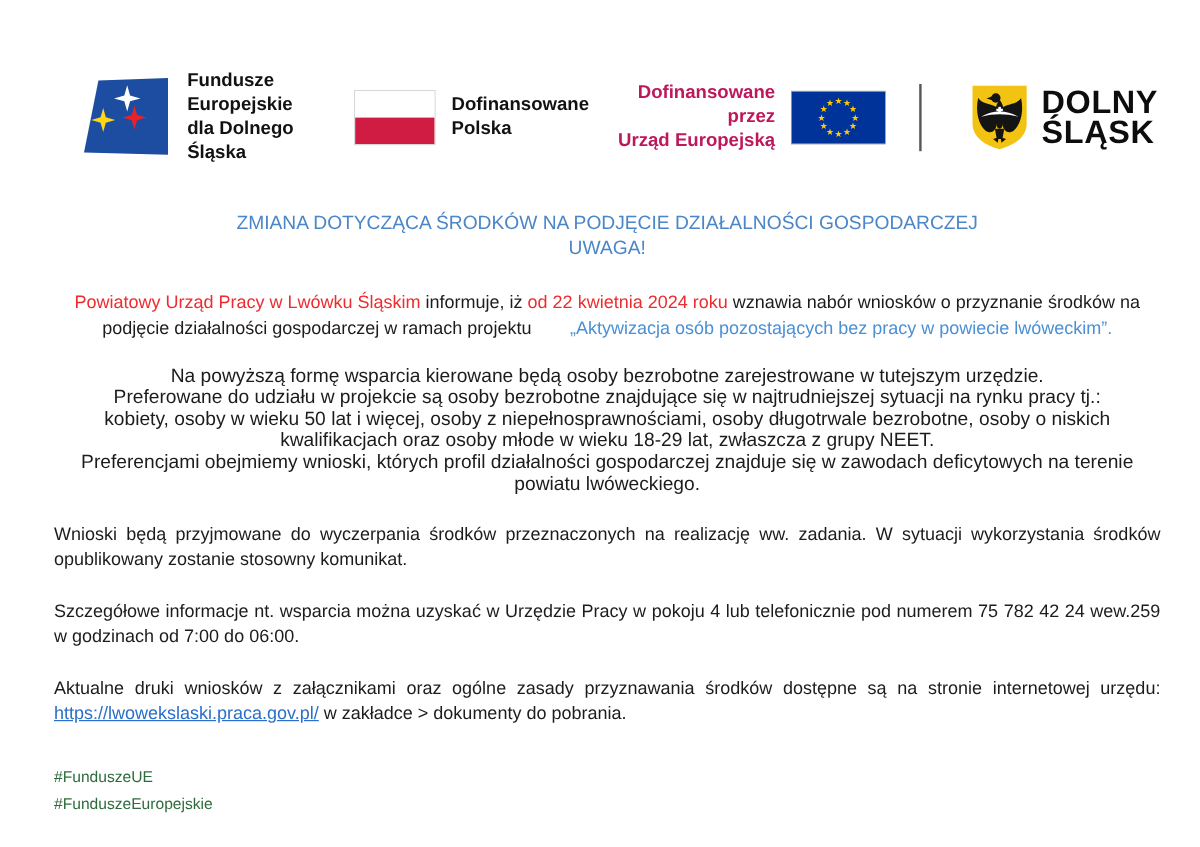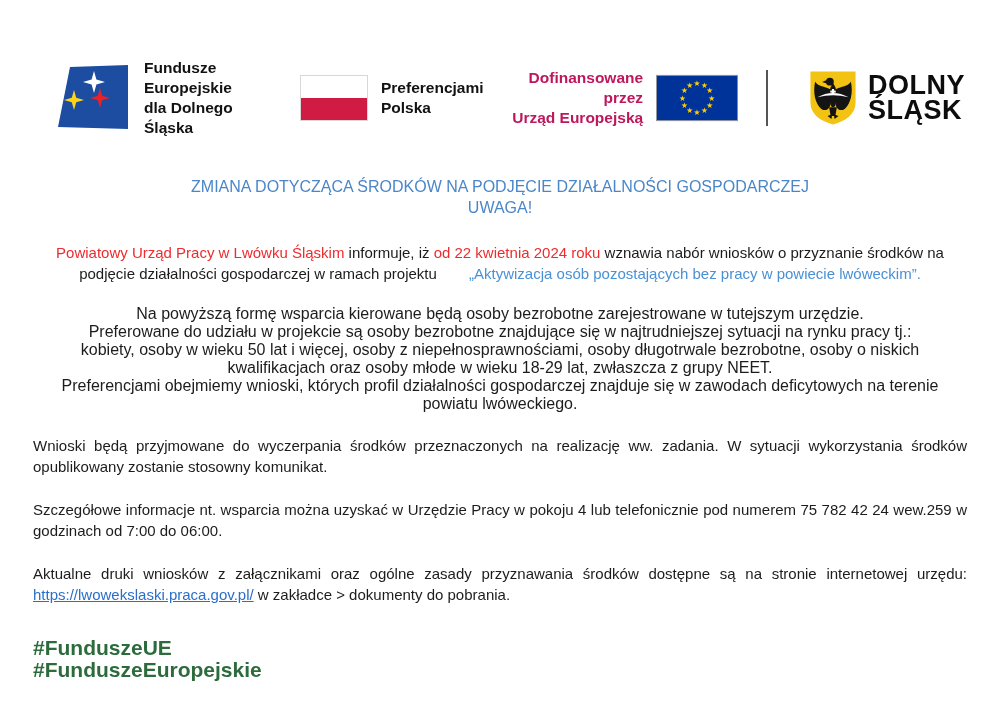--- a/index.html
+++ b/index.html
@@ -7,20 +7,21 @@
     background:#ffffff;
     font-family:"Liberation Sans","DejaVu Sans",sans-serif;
     color:#1c1c1c;
   }
   .page {
     position:relative;
     width:1000px;
     height:706px;
     background:#ffffff;
     overflow:hidden;
+    padding-left:12px;
   }
   
   .logos {
     display:flex;
     align-items:center;
     padding:58px 35px 0 57px;
   }
   .logo-group { display:flex; align-items:center; }
   .logo-group .flag-svg { flex:0 0 auto; }
   .eu-funds-text {
@@ -79,22 +80,22 @@
   }
   p.para { font-size:15px; line-height:21px; }
   .p-center { text-align:center; margin-top:24px; }
   .p-center2 { text-align:center; margin-top:21px; }
   .p-justify { text-align:justify; margin-top:22px; }
   .red  { color:#ee2b2e; }
   .blue { color:#4a90d5;margin-left:28px; }
   .doc-link { color:#2a6fc9; text-decoration:underline; cursor:pointer; }
   .hashtags {
     margin-top:32px;
-    font-weight:700;
-    font-size:21px;
+    font-weight:400;
+    font-size:13px;
     line-height:22px;
     color:#2d6b3c;
   }
 </style>
 </head>
 <body>
 
 <div class="page">
 
   <div class="logos">
@@ -111,21 +112,21 @@
         <div>dla Dolnego Śląska</div>
       </div>
     </div>
 
     <div class="logo-group pl-group">
       <div class="pl-flag">
         <div class="w"></div>
           <div class="r"></div>
       </div>
       <div class="pl-text">
-        <div>Preferencjami</div>
+        <div>Dofinansowane</div>
         <div>Polska</div>
       </div>
     </div>
 
     <div class="logo-group cofund-group">
       <div class="cofund-text">
         <div>Dofinansowane przez</div>
         <div>Urząd Europejską</div>
       </div>
       <svg width="96" height="54" viewBox="0 0 96 54">

